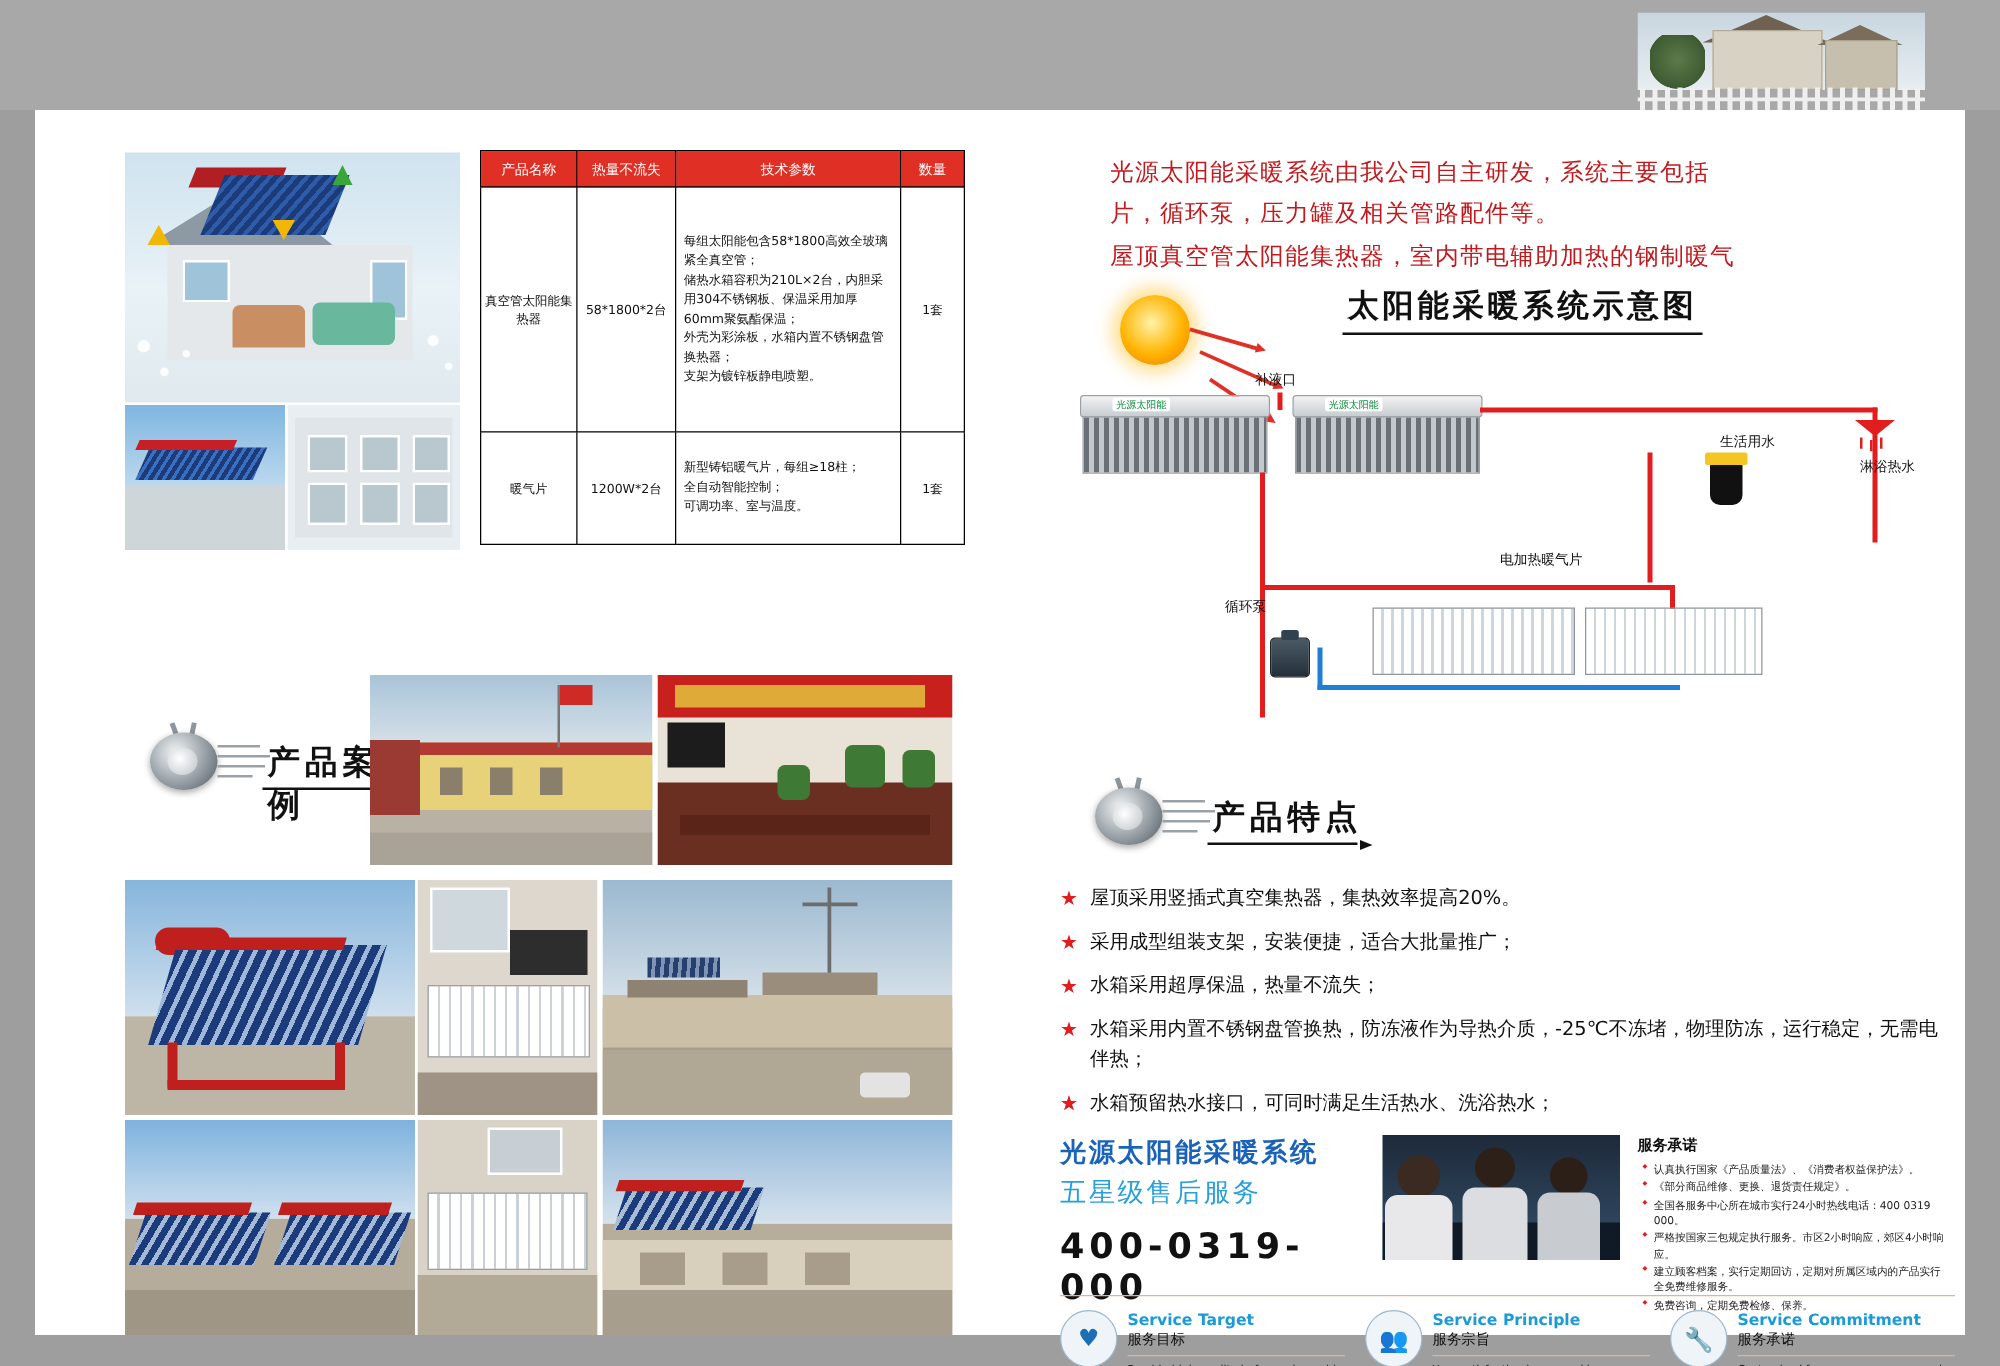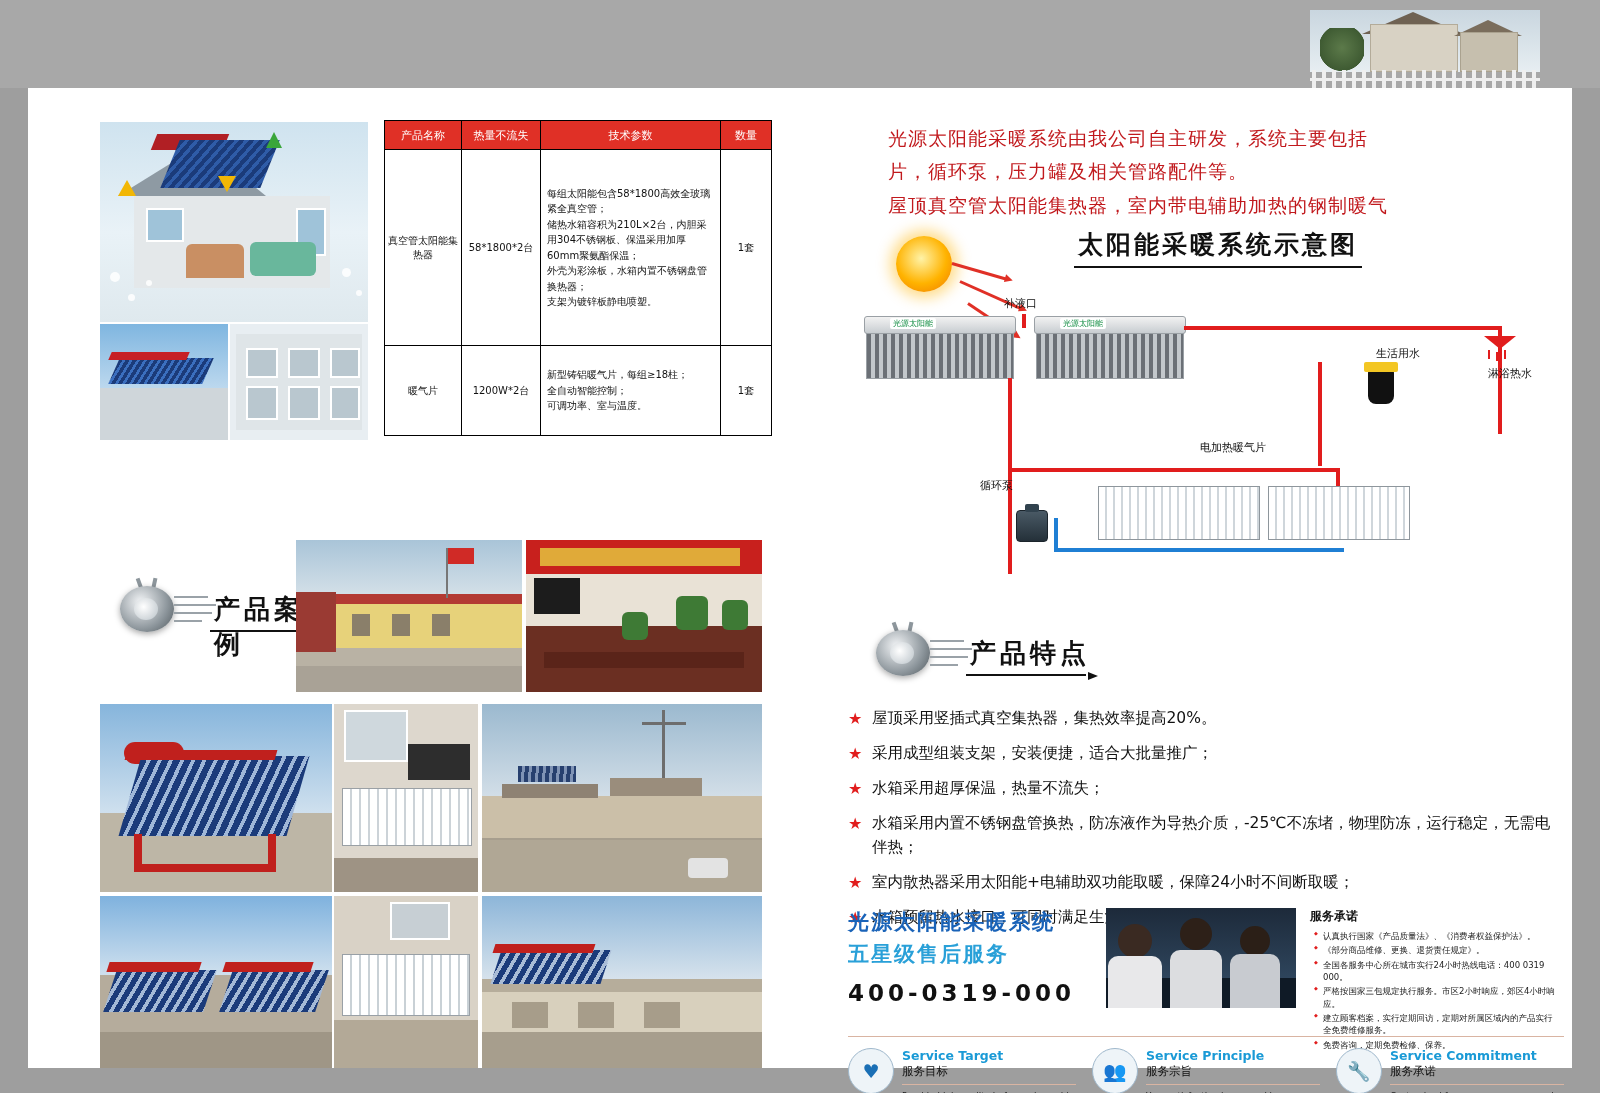--- a/index.html
+++ b/index.html
@@ -183,22 +183,22 @@
   .feat-underline{position:absolute;left:128px;top:50px;width:120px;height:2px;background:#111;}
   .feat-arrow{position:absolute;left:250px;top:48px;width:0;height:0;border-left:10px solid #111;border-top:4px solid transparent;border-bottom:4px solid transparent;}
 
   .feat-list{position:absolute;left:20px;top:598px;width:716px;}
   .feat-item{position:relative;padding-left:24px;margin-bottom:11px;font-size:15.5px;color:#111;line-height:1.55;}
   .star{position:absolute;left:0;top:1px;color:#e11d1d;font-size:16px;}
 
   
   .svc{position:absolute;left:20px;top:800px;width:716px;height:118px;}
   .svc-left-t1{font-size:21px;font-weight:bold;color:#1a63b8;letter-spacing:2px;}
-  .svc-left-t2{font-size:21px;font-weight:bold;color:#29a0d8;letter-spacing:2px;margin-top:4px;}
-  .svc-phone{font-size:23px;font-weight:bold;color:#111;letter-spacing:4px;margin-top:12px;}
+  .svc-left-t2{font-size:21px;font-weight:normal;color:#29a0d8;letter-spacing:2px;margin-top:4px;}
+  .svc-phone{font-size:28px;font-weight:bold;color:#111;letter-spacing:4px;margin-top:12px;}
   .svc-photo{position:absolute;left:258px;top:0;width:190px;height:100px;background:linear-gradient(#1d2a3a,#35506b);overflow:hidden;}
   .agent{position:absolute;border-radius:50%;}
   .svc-promise{position:absolute;left:462px;top:0;width:254px;}
   .svc-promise h4{margin:0 0 5px 0;font-size:12px;color:#111;}
   .svc-promise li{font-size:8.5px;color:#222;line-height:1.45;margin-bottom:2px;list-style:none;position:relative;padding-left:9px;}
   .svc-promise li:before{content:"◆";position:absolute;left:0;top:0;font-size:5px;color:#e11d1d;}
   .svc-promise ul{margin:4px;padding:0;}
 
   .hr{position:absolute;left:20px;top:928px;width:716px;height:1px;background:#d9b4a2;}
 
@@ -521,21 +521,20 @@
       <div class="feat-item">
         <span class="star">★</span>
         <span>水箱采用超厚保温，热量不流失；</span>
       </div>
       <div class="feat-item">
         <span class="star">★</span>
         <span>水箱采用内置不锈钢盘管换热，防冻液作为导热介质，-25℃不冻堵，物理防冻，运行稳定，无需电伴热；</span>
       </div>
       <div class="feat-item">
         <span class="star">★</span>
-        <span>室内散热器采用太阳能+电辅助双功能取暖，保障24小时不间断取暖；</span>
       </div>
       <div class="feat-item">
         <span class="star">★</span>
         <span>水箱预留热水接口，可同时满足生活热水、洗浴热水；</span>
       </div>
     </div>
 
     <div class="svc">
       <div style="position:absolute;left:0;top:0;width:250px;">
         <div class="svc-left-t1">光源太阳能采暖系统</div>

